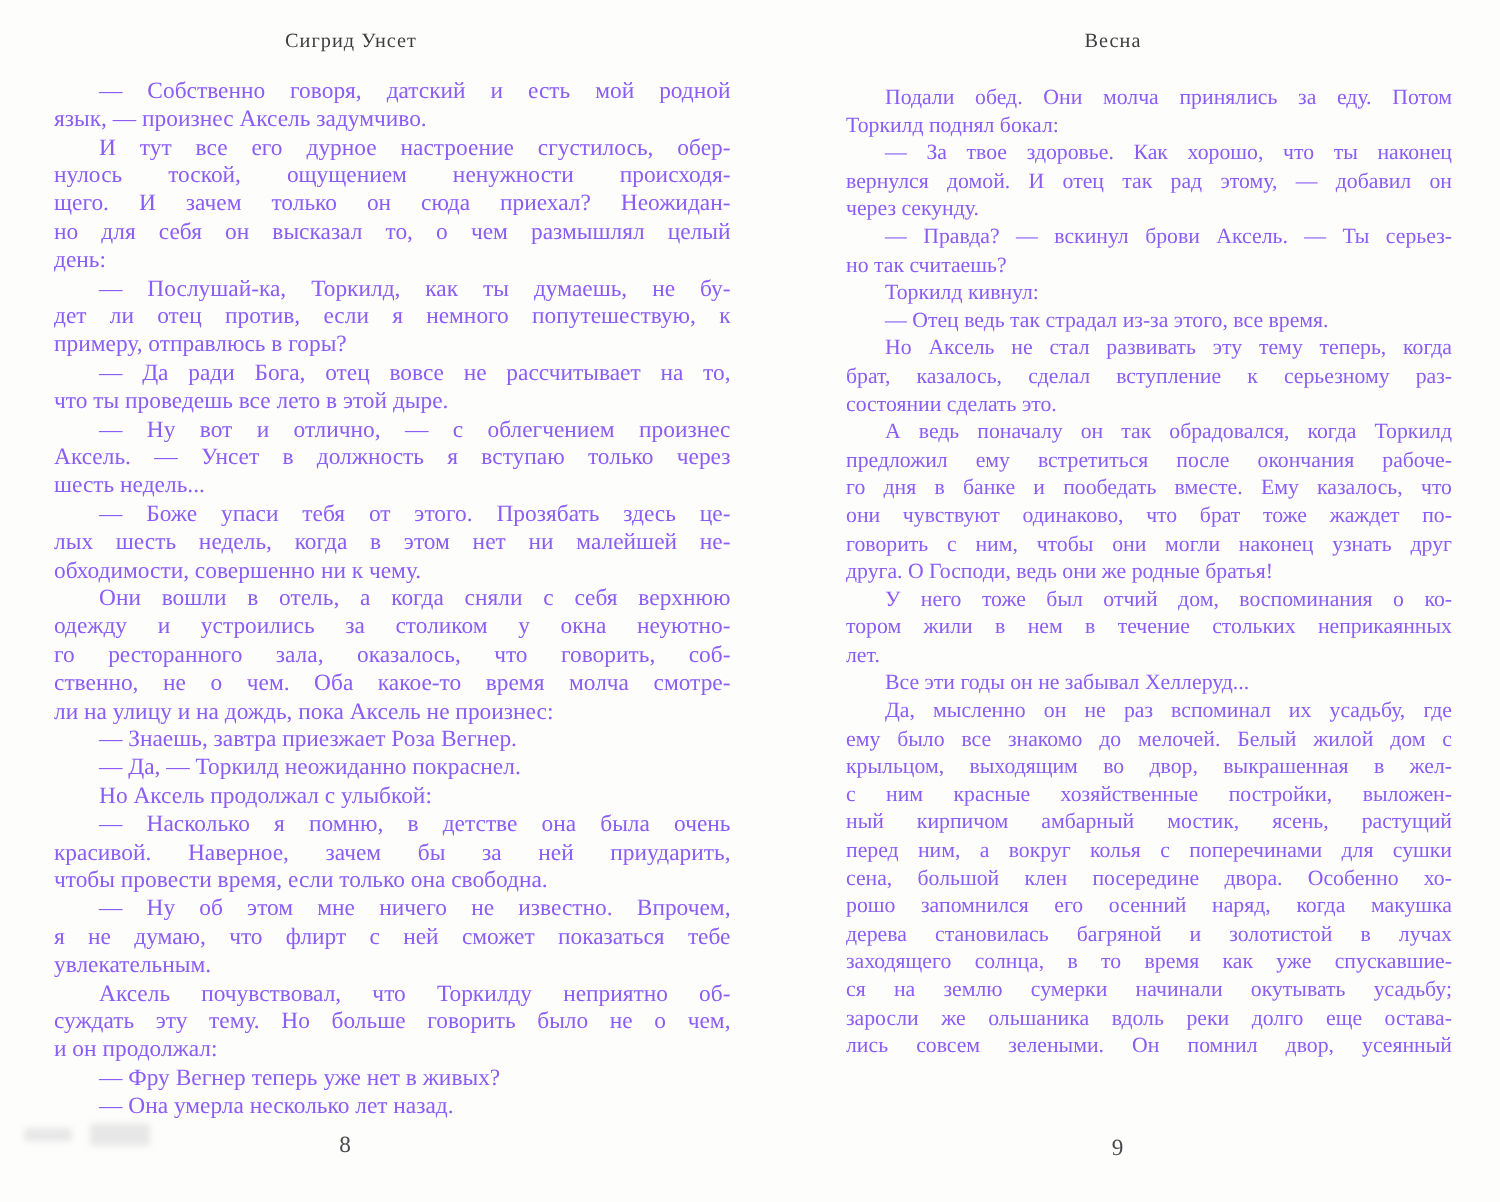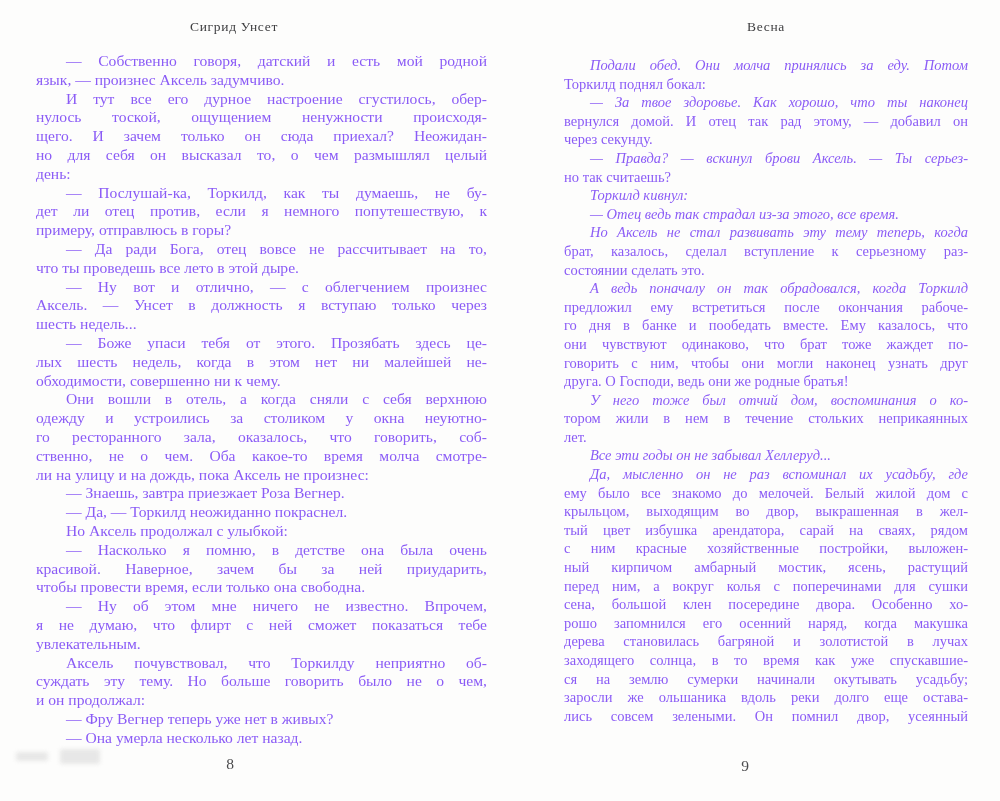--- a/index.html
+++ b/index.html
@@ -13,21 +13,21 @@
 
   .running-head {
     position: absolute;
     transform: translateX(-50%);
     font-size: 13.5px;
     letter-spacing: 0.7px;
     color: #3e3e40;
     white-space: nowrap;
   }
   .head-left  { left: 234px; top: 19px; }
-  .head-right { left: 766px; top: 19px; font-family: Liberation Serif, serif; }
+  .head-right { left: 742px; top: 19px; font-family: Liberation Serif, serif; }
 
   .page-text {
     position: absolute;
     color: #8b5cf6;
   }
   .text-left {
     left: 36px; top: 52px; width: 451px;
     font-size: 15.6px; line-height: 18.8px;
   }
   .text-right {
@@ -37,21 +37,21 @@
   .tline {
     text-align: justify;
     text-align-last: justify;
     overflow: hidden;
     white-space: nowrap;
   }
   .tline.just { white-space: normal; height: 18.8px; }
   .text-right .tline.just { height: 18.6px; }
   .tline.end { text-align-last: left; white-space: nowrap; }
   .text-left  .tline.indent { padding-left: 30px; }
-  .text-right .tline.indent { padding-left: 26px; font-style: italic; }
+  .text-right .tline.indent { padding-left: 26px; }
 
   .page-number {
     position: absolute;
     transform: translateX(-50%);
     font-size: 15.5px;
     color: #4b4b4d;
   }
   .num-left  { left: 230px; top: 755px; }
   .num-right { left: 745px; top: 757px; }
 
@@ -133,21 +133,20 @@
       <div class="tline just">они чувствуют одинаково, что брат тоже жаждет по-</div>
       <div class="tline just">говорить с ним, чтобы они могли наконец узнать друг</div>
       <div class="tline end">друга. О Господи, ведь они же родные братья!</div>
       <div class="tline just indent">У него тоже был отчий дом, воспоминания о ко-</div>
       <div class="tline just">тором жили в нем в течение стольких неприкаянных</div>
       <div class="tline end">лет.</div>
       <div class="tline end indent">Все эти годы он не забывал Хеллеруд...</div>
       <div class="tline just indent">Да, мысленно он не раз вспоминал их усадьбу, где</div>
       <div class="tline just">ему было все знакомо до мелочей. Белый жилой дом с</div>
       <div class="tline just">крыльцом, выходящим во двор, выкрашенная в жел-</div>
-      <div class="tline just">тый цвет избушка арендатора, сарай на сваях, рядом</div>
       <div class="tline just">с ним красные хозяйственные постройки, выложен-</div>
       <div class="tline just">ный кирпичом амбарный мостик, ясень, растущий</div>
       <div class="tline just">перед ним, а вокруг колья с поперечинами для сушки</div>
       <div class="tline just">сена, большой клен посередине двора. Особенно хо-</div>
       <div class="tline just">рошо запомнился его осенний наряд, когда макушка</div>
       <div class="tline just">дерева становилась багряной и золотистой в лучах</div>
       <div class="tline just">заходящего солнца, в то время как уже спускавшие-</div>
       <div class="tline just">ся на землю сумерки начинали окутывать усадьбу;</div>
       <div class="tline just">заросли же ольшаника вдоль реки долго еще остава-</div>
       <div class="tline just">лись совсем зелеными. Он помнил двор, усеянный</div>

